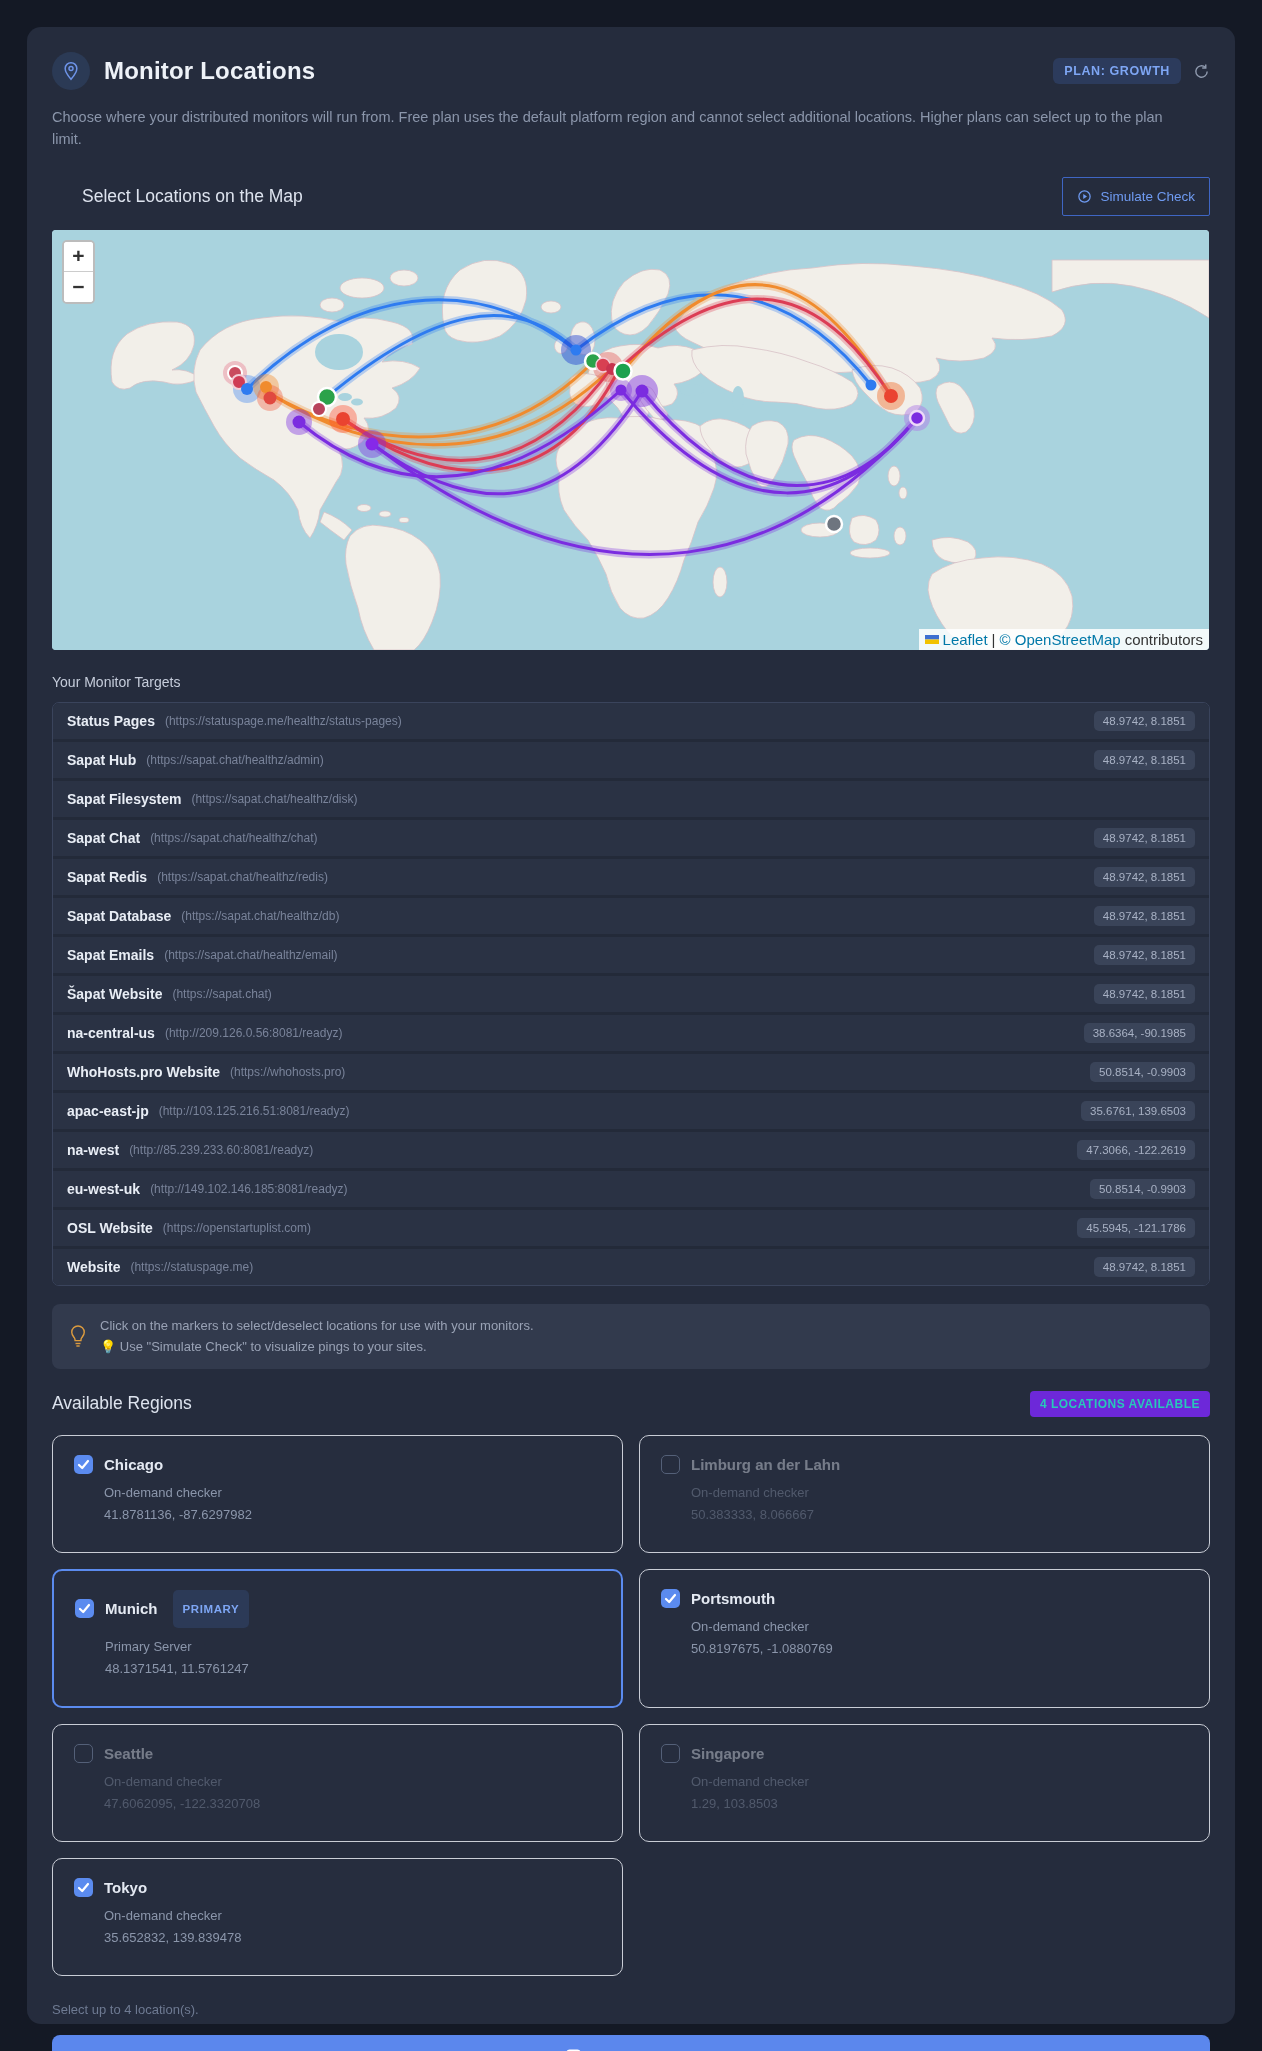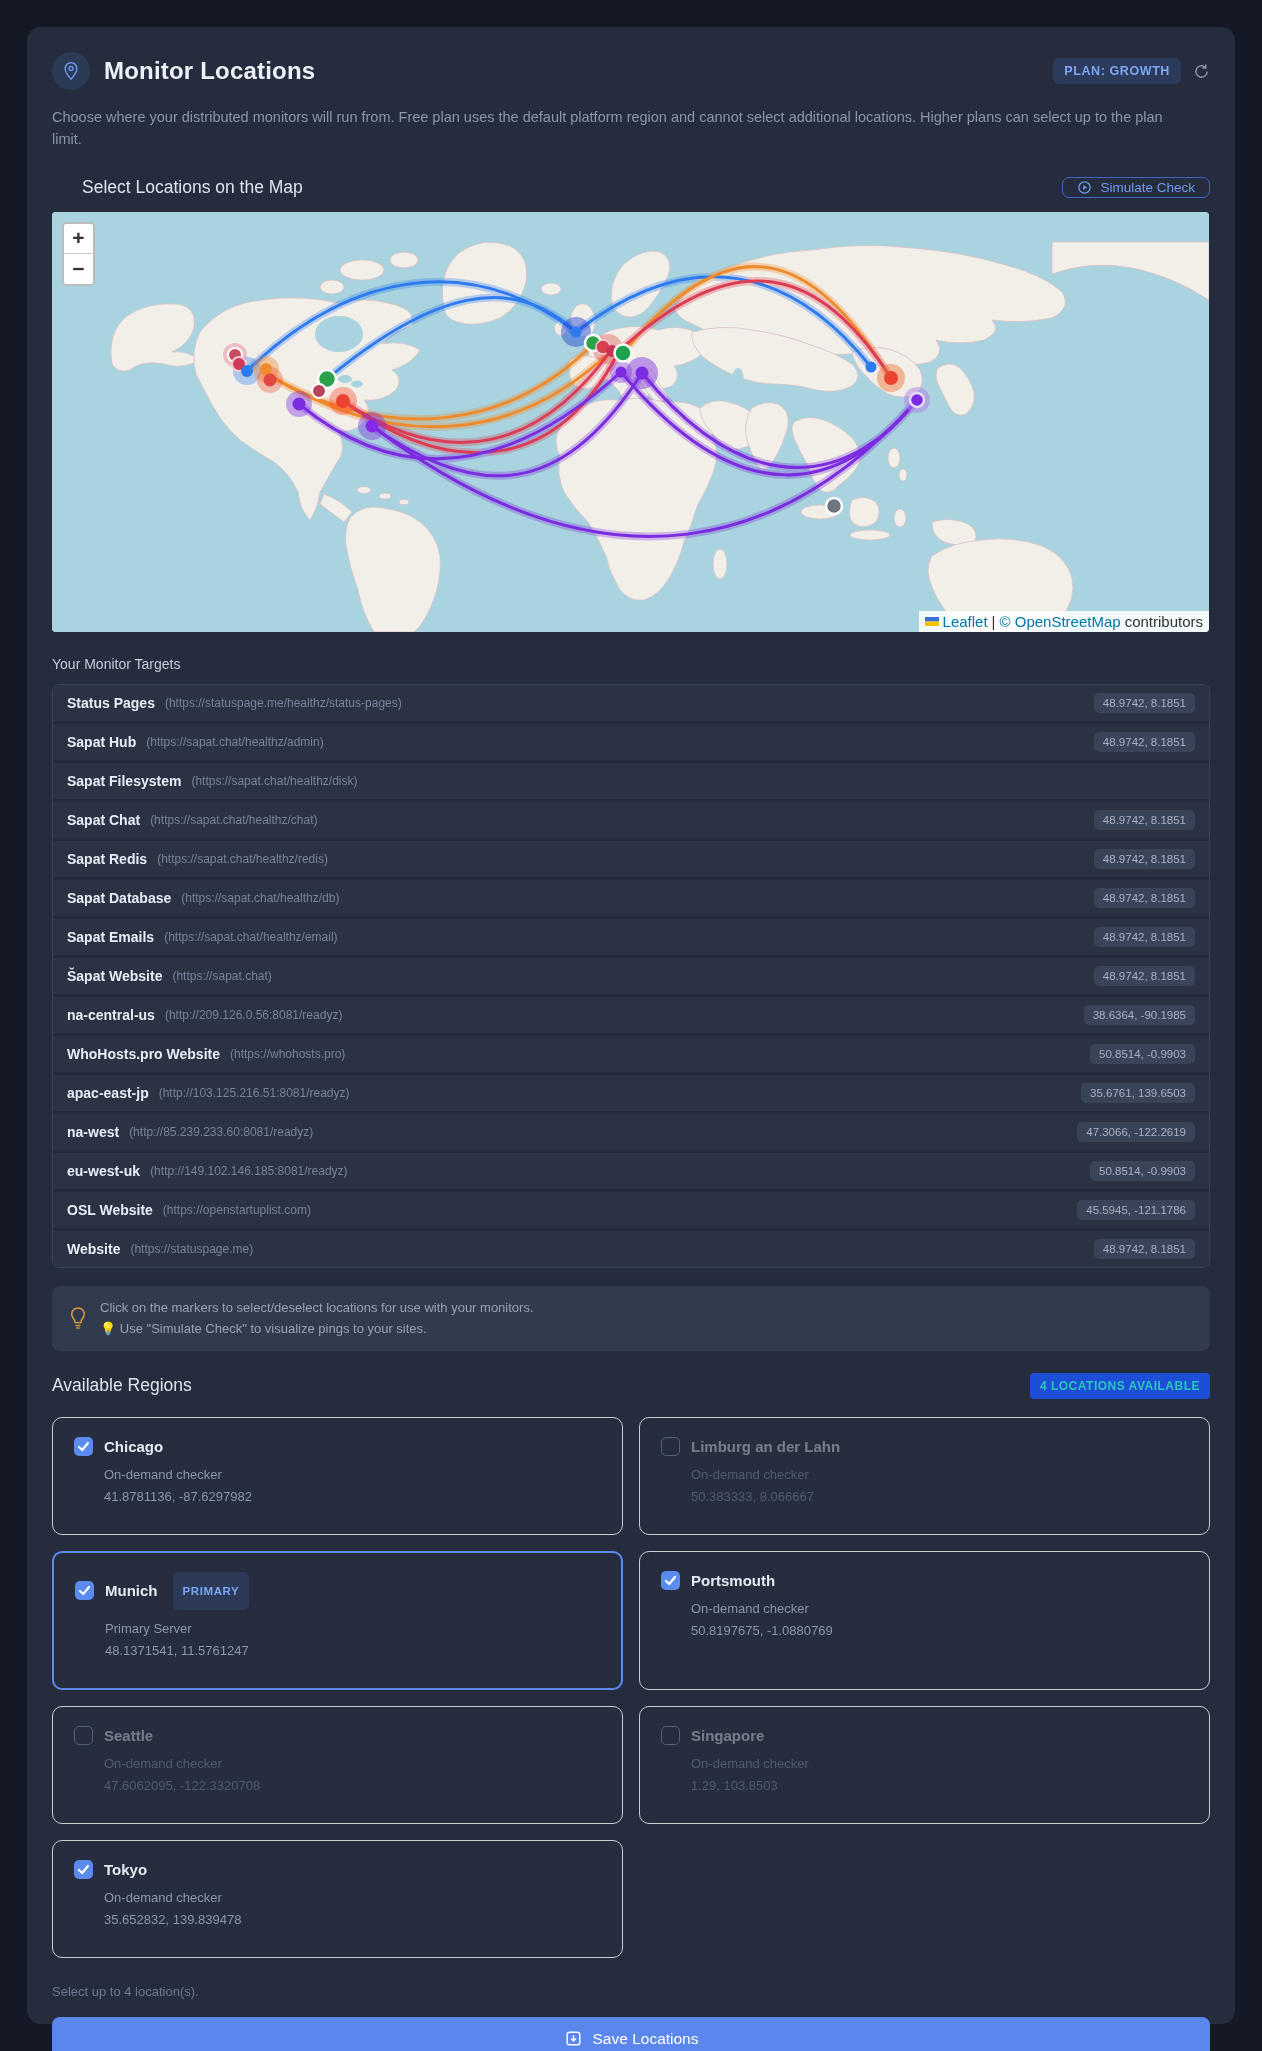--- a/index.html
+++ b/index.html
@@ -16,22 +16,22 @@
   h1 { color:#eef2f8; font-size:24px; font-weight:700; letter-spacing:.2px; }
   .plan-badge { background:#2c3b5c; color:#7ea6f4; font-size:12.5px; font-weight:700;
     letter-spacing:.6px; padding:6px 11px; border-radius:6px; }
   .refresh-btn { margin-left:12px; background:none; border:none; cursor:pointer; display:flex; }
   .desc { color:#8b96ab; font-size:14.5px; line-height:1.55; margin-top:16px; max-width:1140px; }
 
   
   .sect-head { display:flex; align-items:center; margin-top:26px;margin-left:30px; }
   .sect-title { color:#dde3ee; font-size:17.5px; font-weight:500; flex:1; }
   .simulate-btn { display:flex; align-items:center; gap:8px; background:transparent;
-    border:1px solid #3f66c4; color:#6f9bf2; font-size:13.5px; padding:2px 14px;
-    border-radius:7px; cursor:pointer; font-family:inherit; }
+    border:1px solid #3f66c4; color:#6f9bf2; font-size:13.5px; padding:11px 14px;
+    border-radius:2px; cursor:pointer; font-family:inherit; }
 
   
   .map-wrap { position:relative; margin-top:14px; width:1157px; height:420px;
     border-radius:4px; overflow:hidden; background:#a9d3de; }
   .zoom-ctl { position:absolute; left:10px; top:10px; width:33px; background:#fff;
     border:2px solid rgba(160,160,160,.7); border-radius:5px; overflow:hidden; z-index:5; }
   .zoom-btn { width:100%; height:30px; display:flex; align-items:center; justify-content:center;
     font-size:21px; font-weight:700; color:#333; cursor:pointer; background:#fff; border:none; font-family:inherit; }
   .zoom-btn:first-child { border-bottom:1px solid #ccc; }
   .attribution { position:absolute; right:0; bottom:0; background:rgba(255,255,255,.85);
@@ -48,21 +48,21 @@
   .t-url { color:#79839a; font-size:12px; margin-left:10px; flex:1; }
   .t-coords { background:#3a4459; color:#a8b1c4; font-size:11.5px; padding:4px 9px; border-radius:5px; }
 
   
   .tip-box { margin-top:18px; background:#323a4d; border-radius:8px; padding:11px 16px;
     display:flex; align-items:center; gap:12px; }
   .tip-text { color:#99a2b5; font-size:13px; line-height:1.65; }
 
   
   .regions-head { display:flex; align-items:center; margin-top:22px; }
-  .avail-badge { background:#1d4ed8; color:#28c8b9; font-size:12px; font-weight:700;
+  .avail-badge { background:#6d28d9; color:#28c8b9; font-size:12px; font-weight:700;
     letter-spacing:.5px; padding:6px 10px; border-radius:4px; }
   .regions-grid { margin-top:18px; display:grid; grid-template-columns:1fr 1fr; gap:16px; }
   .region-card { background:#262d3e; border:1px solid #c9cdd6; border-radius:10px;
     padding:19px 21px 30px; cursor:pointer; }
   .region-card.primary { border:2px solid #5b8bef; }
   .region-card.dimmed .r-name, .region-card.dimmed .r-sub, .region-card.dimmed .r-coords { opacity:.42; }
   .r-top { display:flex; align-items:center; gap:11px; }
   .checkbox { width:19px; height:19px; border-radius:5px; flex:none; position:relative; }
   .checkbox.checked { background:#5b8bef; }
   .checkbox.unchecked { border:1.5px solid #546078; background:transparent; }

